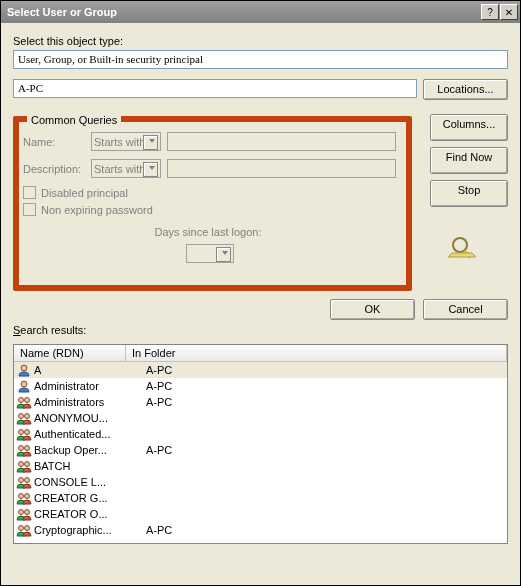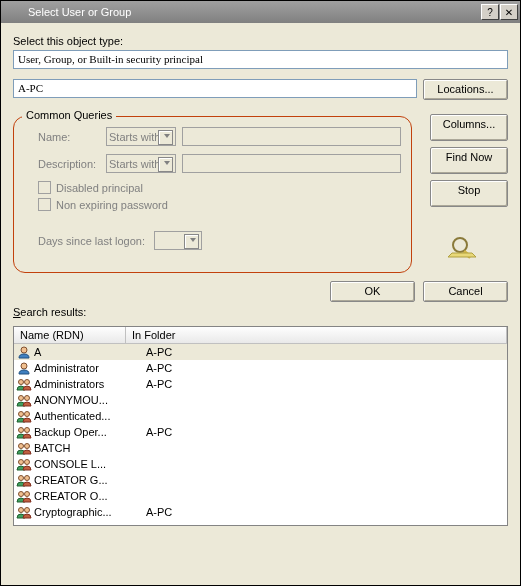--- a/index.html
+++ b/index.html
@@ -1,27 +1,27 @@
 <!DOCTYPE html>
 <html><head>
 <meta charset="utf-8">
 <style>
 * { box-sizing: border-box; font-family: Tahoma, sans-serif; font-size: 11px; }
 body { margin: 0; background: #ece9d8; width: 521px; height: 586px; border: 1px solid #000; overflow: hidden; }
 .titlebar { height: 22px; background: linear-gradient(to bottom, #a0a0a0, #808080); display: flex; align-items: center; padding: 0 2px 0 6px; color: #fff; }
-.titlebar-text { flex: 1; font-weight: normal; margin-left: 21px; }
+.titlebar-text { flex: 1; font-weight: bold; }
 .titlebar-btns { display: flex; gap: 1px; }
 .tbtn { width: 18px; height: 16px; background: #d4d0c8; border: 1px solid #fff; border-right-color:#404040; border-bottom-color:#404040; display:flex; align-items:center; justify-content:center; color:#000; font-family: Marlett, Arial; font-size:10px;}
 .content { padding: 12px 12px 6px 12px; }
 .label { margin-bottom: 3px; }
 .row { display: flex; gap: 6px; margin-bottom: 10px; }
 .textfield { flex: 1; height: 19px; background: #fff; border: 1px solid #7f9db9; padding: 2px 4px; font-family: Liberation Serif, serif; }
 .btn { width: 85px; height: 21px; background: #ece9d8; border: 1px solid #888; border-radius: 2px; box-shadow: inset 1px 1px 0 #fff, inset -1px -1px 0 #aca899; cursor: default; text-align:center; line-height:19px;}
 .btn.small { width: 78px; height: 27px; }
-.fieldset { border: 1px solid #c2410c; border-radius:12px; padding: 10px 10px 14px 24px; position: relative; margin-top:6px;}
+.fieldset { border: 6px solid #c2410c; border-radius:2px; padding: 10px 10px 14px 4px; position: relative; margin-top:6px;}
 .legend { position: absolute; top: -8px; left: 8px; background: #ece9d8; padding: 0 4px; }
 .upper { display: flex; gap: 8px; }
 .query-left { flex: 1; }
 .query-right { width: 88px; display: flex; flex-direction: column; gap: 6px; align-items: flex-end; padding-top:4px;}
 .qrow { display: flex; align-items: center; gap: 6px; margin-bottom: 8px; color:#808080;}
 .qlabel { width: 62px; }
 .combo { width: 70px; height: 19px; border: 1px solid #a0a0a0; background:#ece9d8; display:flex; align-items:center; padding:0 2px; position:relative; color:#808080;}
 .combo::after { content:''; position:absolute; right:2px; top:2px; width:13px; height:13px; background:#ece9d8; border:1px solid #888; box-shadow: inset 1px 1px 0 #fff;}
 .combo-arrow { position:absolute; right:5px; top:6px; width:0;height:0;border-left:3px solid transparent;border-right:3px solid transparent;border-top:4px solid #808080; z-index:1;}
 .qinput { flex:1; height:19px; border:1px solid #a0a0a0; background:#ece9d8;}
@@ -90,21 +90,21 @@
           <div class="qinput"></div>
         </div>
         <div class="chk">
           <div class="chkbox"></div>
           <span>Disabled principal</span>
         </div>
         <div class="chk">
           <div class="chkbox"></div>
           <span>Non expiring password</span>
         </div>
-        <div class="qrow" style="margin-top:20px;">
+        <div class="qrow" style="margin-top:10px;flex-direction:column;">
           <span style="width:110px">Days since last logon:</span>
           <div class="combo" style="width:48px">
               <span class="combo-arrow"></span>
             </div>
         </div>
       </div>
     </div>
     <div class="query-right">
       <div class="btn small">Columns...</div>
       <div class="btn small">Find Now</div>

